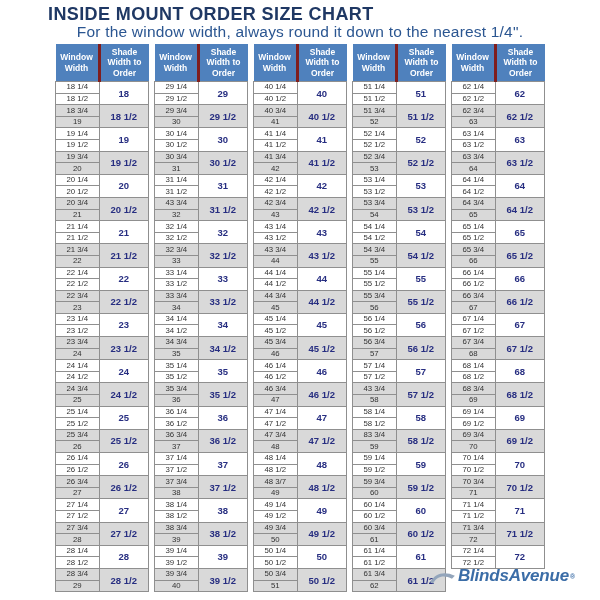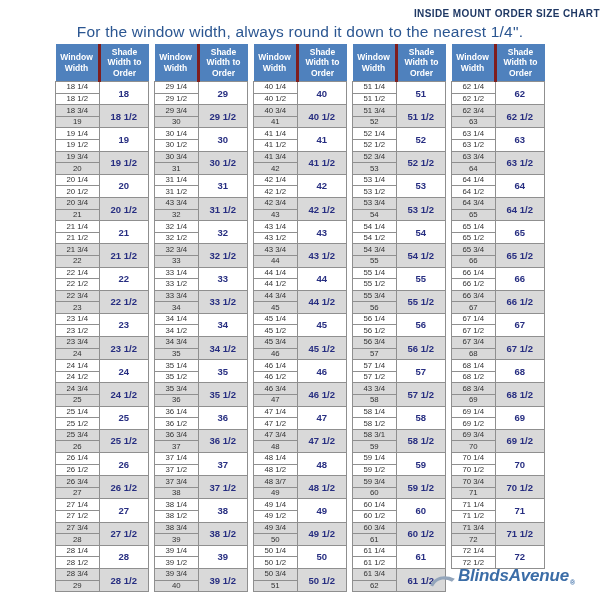--- a/index.html
+++ b/index.html
@@ -2,22 +2,22 @@
 <html><head>
 <meta charset="utf-8">
 <style>
   html,body { margin:0; padding:0; }
   body {
     width:600px; height:600px; background:#ffffff; overflow:hidden;
     font-family:"Liberation Sans", sans-serif;
     position:relative;
   }
   .page-title {
-    margin-top:5px; text-align:right;
-    font-size:10px; font-weight:bold; letter-spacing:.4px;
+    margin-top:5px; text-align:left;
+    font-size:18px; font-weight:bold; letter-spacing:.4px;
     color:var(--title-color,#1f3864); line-height:18px;margin-left:48px;
   }
   .page-subtitle {
     text-align:center; font-size:15.5px; font-weight:normal; letter-spacing:.2px;
     color:var(--subtitle-color,#2b5691); line-height:18px;
   }
   .chart {
     display:flex; justify-content:center; gap:5px; margin-top:3px;
   }
   table.grp { border-collapse:collapse; table-layout:fixed; align-self:flex-start;padding-left:12px; }
@@ -35,21 +35,21 @@
   }
   table.grp td.w {
     height:10.6px; font-size:7.8px; color:#333333; line-height:1;
   }
   table.grp td.s {
     font-size:9.5px; font-weight:bold; color:var(--shade-color,#272e81);
   }
   table.grp tr.alt td { background:var(--alt-bg,#d9d9d9); }
   .logo {
     position:absolute; left:429px; top:566px;
-    display:flex; align-items:flex-end;
+    display:flex; align-items:center;
   }
   .roof-icon { position:relative; top:1px; margin-right:-19px; }
   .logo-text {
     font-size:17px; font-weight:bold; font-style:italic;
     color:var(--logo-color,#3b6da7); letter-spacing:-0.2px; padding-left:21px;
     line-height:20px;
   }
   .reg-mark {
     font-size:7px; font-weight:bold;
     color:var(--logo-color,#3b6da7); margin-top:1px; margin-left:1px;
@@ -661,21 +661,21 @@
           <td class="w">58</td>
         </tr>
         <tr>
           <td class="w">58 1/4</td>
           <td class="s" rowspan="2">58</td>
         </tr>
         <tr>
           <td class="w">58 1/2</td>
         </tr>
         <tr class="alt">
-          <td class="w">58 3/1</td>
+          <td class="w">83 3/4</td>
           <td class="s" rowspan="2">58 1/2</td>
         </tr>
         <tr class="alt">
           <td class="w">59</td>
         </tr>
         <tr>
           <td class="w">59 1/4</td>
           <td class="s" rowspan="2">59</td>
         </tr>
         <tr>

